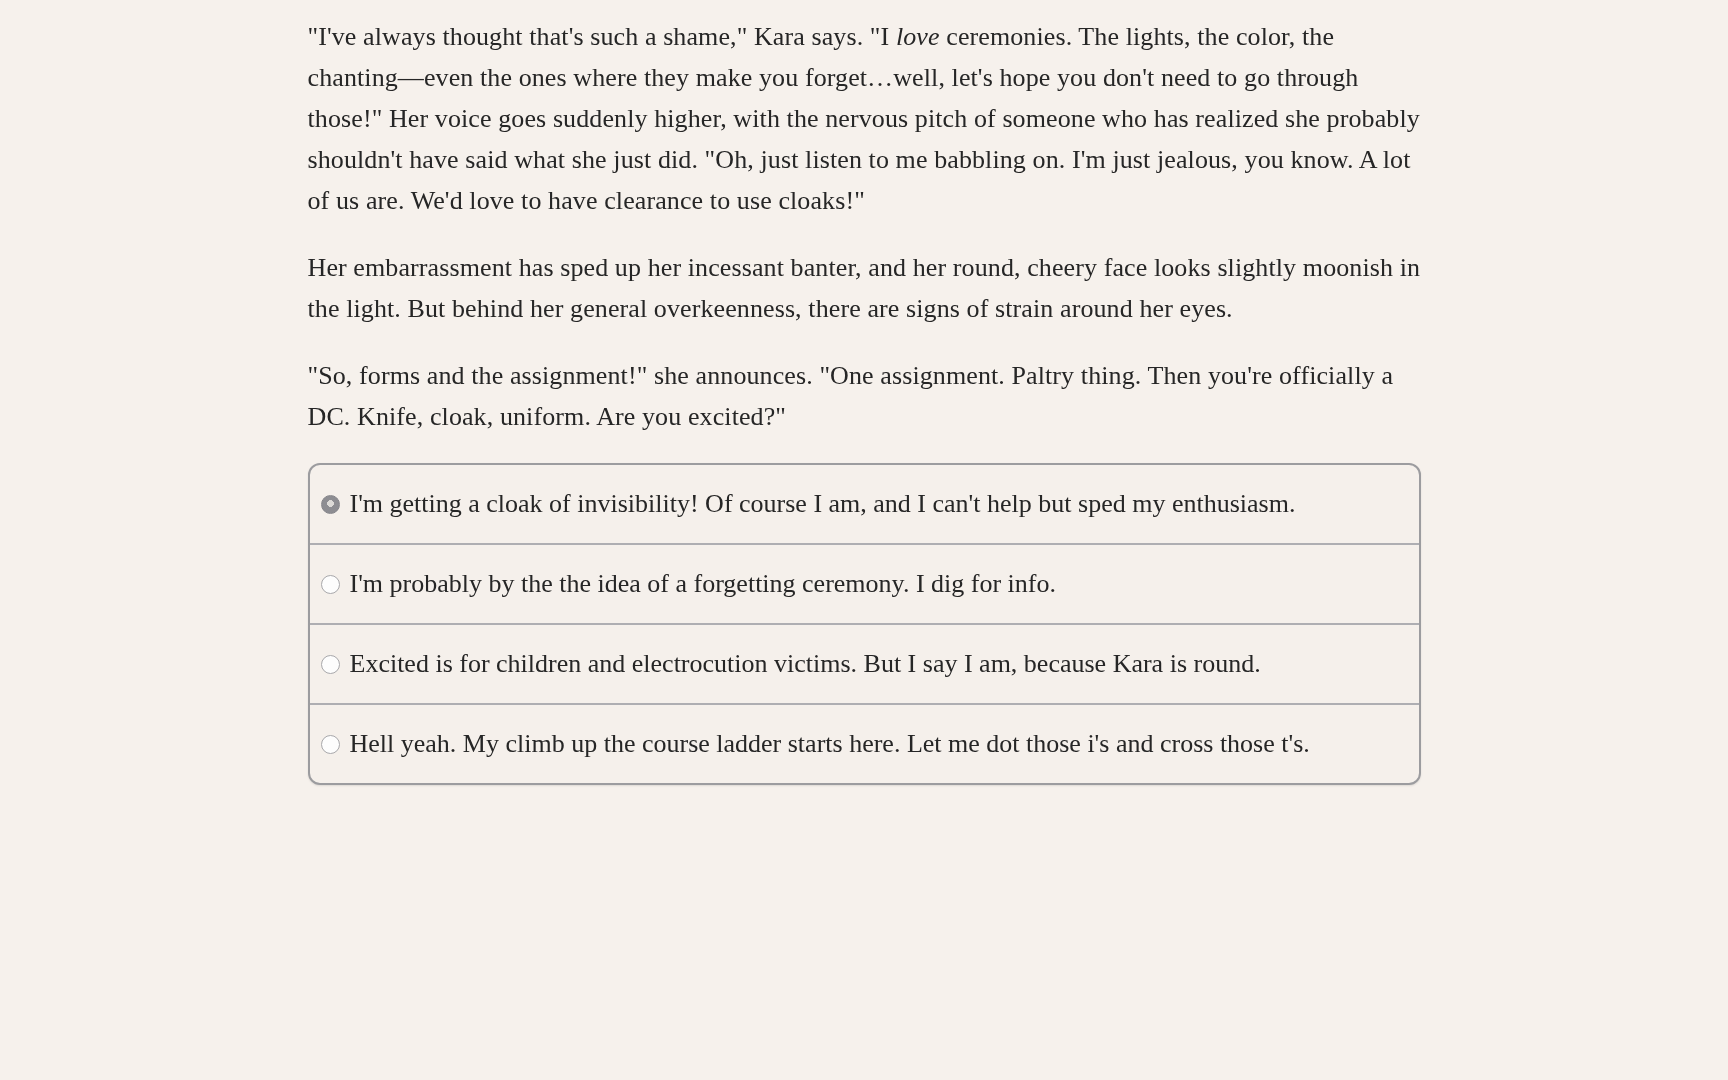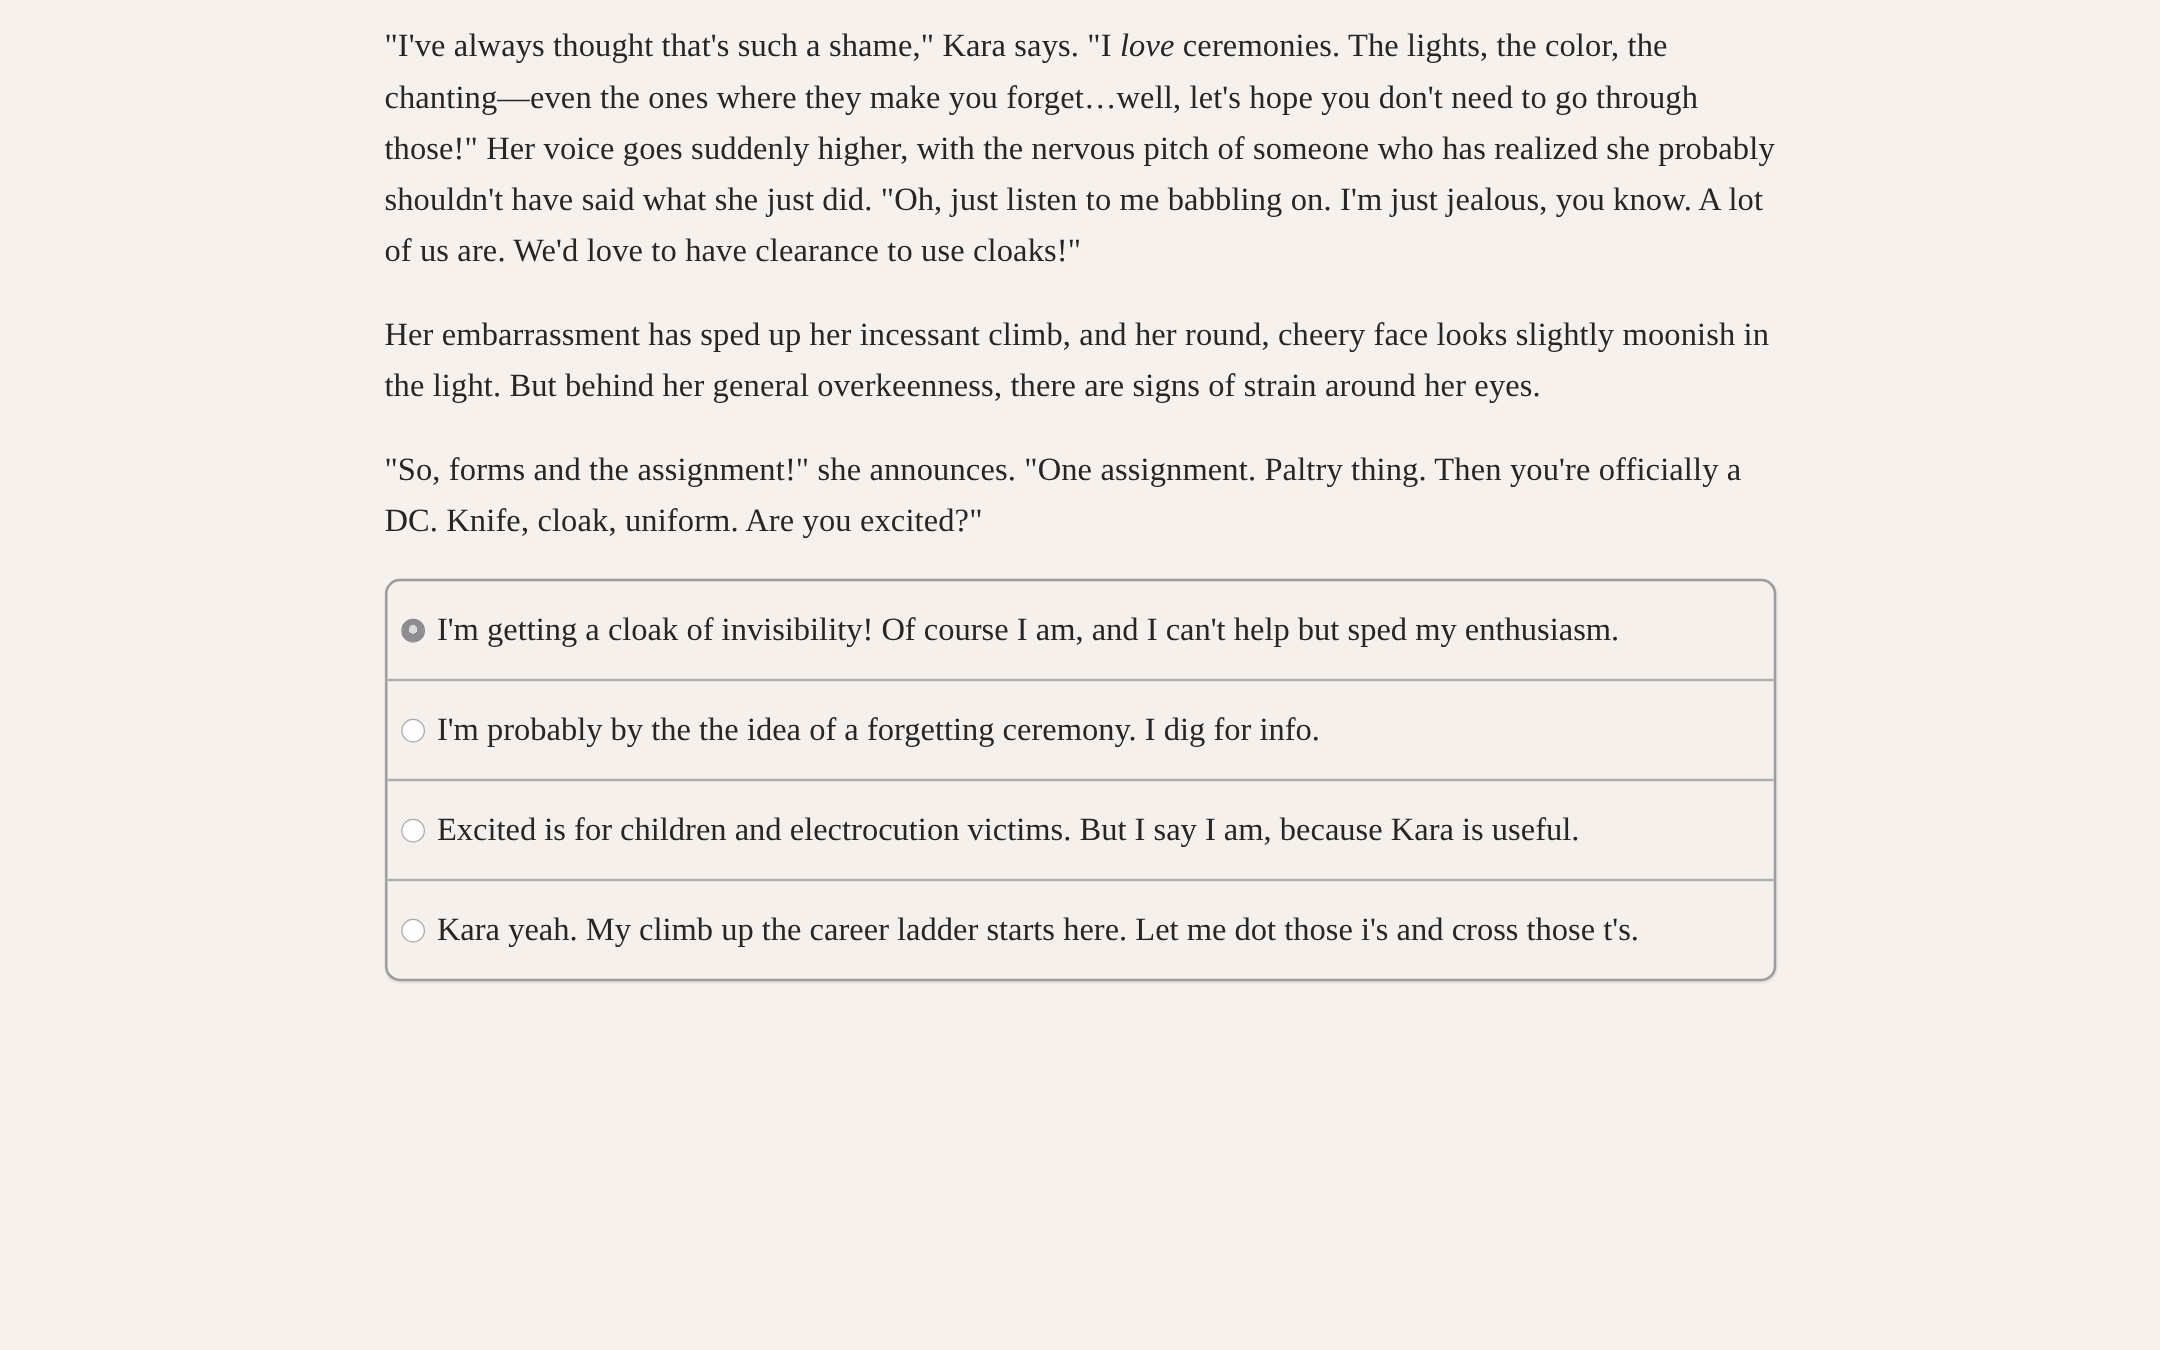--- a/index.html
+++ b/index.html
@@ -66,23 +66,23 @@
     background: radial-gradient(circle at 50% 44%, #dcdad7 0 3.4px, #8d8d92 3.5px);
   }
 </style>
 </head>
 <body>
 
 <div class="page">
   <div class="content">
     <div class="story" id="paragraphs">
         <p><span>"I've always thought that's such a shame," Kara says. "I </span><em>love</em><span> ceremonies. The lights, the color, the chanting—even the ones where they make you forget…well, let's hope you don't need to go through those!" Her voice goes suddenly higher, with the nervous pitch of someone who has realized she probably shouldn't have said what she just did. "Oh, just listen to me babbling on. I'm just jealous, you know. A lot of us are. We'd love to have clearance to use cloaks!"</span></p>
-        <p><span>Her embarrassment has sped up her incessant climb, and her round, cheery face looks slightly moonish in the light. But behind her general overkeenness, there are signs of strain around her eyes.</span></p>
+        <p><span>Her embarrassment has sped up her incessant banter, and her round, cheery face looks slightly moonish in the light. But behind her general overkeenness, there are signs of strain around her eyes.</span></p>
         <p><span>"So, forms and the assignment!" she announces. "One assignment. Paltry thing. Then you're officially a DC. Knife, cloak, uniform. Are you excited?"</span></p>
       </div>
     <div class="choice-box" id="choices">
         <label class="choice-row"><input type="radio" name="choice" class="choice-radio" checked="" style=""><span>I'm getting a cloak of invisibility! Of course I am, and I can't help but sped my enthusiasm.</span></label>
         <label class="choice-row"><input type="radio" name="choice" class="choice-radio" style=""><span>I'm probably by the the idea of a forgetting ceremony. I dig for info.</span></label>
-        <label class="choice-row"><input type="radio" name="choice" class="choice-radio" style=""><span>Excited is for children and electrocution victims. But I say I am, because Kara is useful.</span></label>
-        <label class="choice-row"><input type="radio" name="choice" class="choice-radio" style=""><span>Kara yeah. My climb up the career ladder starts here. Let me dot those i's and cross those t's.</span></label>
+        <label class="choice-row"><input type="radio" name="choice" class="choice-radio" style=""><span>Excited is for children and electrocution victims. But I say I am, because Kara is round.</span></label>
+        <label class="choice-row"><input type="radio" name="choice" class="choice-radio" style=""><span>Hell yeah. My climb up the course ladder starts here. Let me dot those i's and cross those t's.</span></label>
       </div>
   </div>
 </div>
 
 </body></html>

